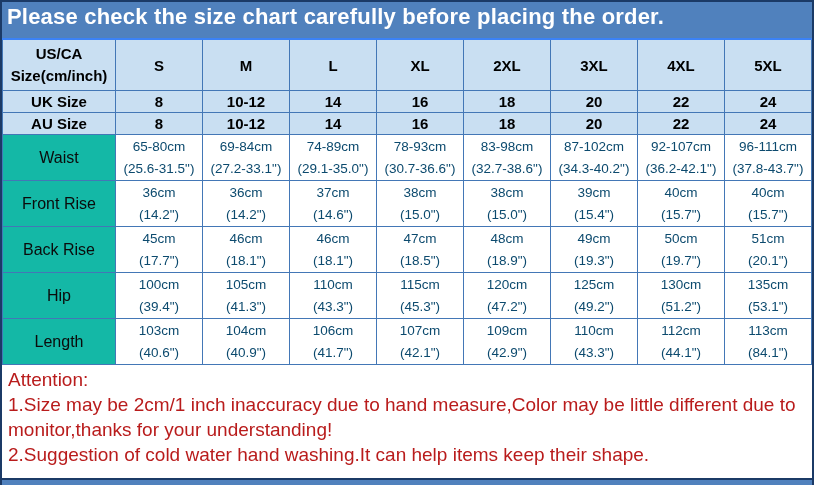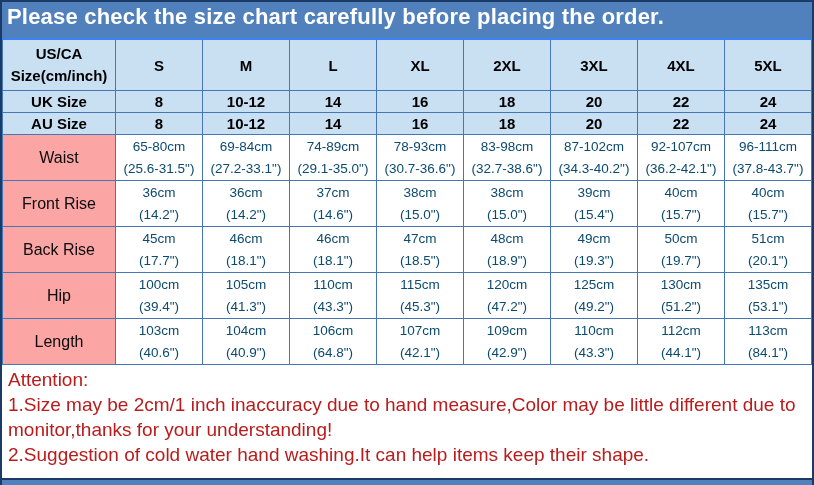--- a/index.html
+++ b/index.html
@@ -19,21 +19,21 @@
   }
   .size-table th,.size-table td{
     border:1.5px solid #4377B6;text-align:center;vertical-align:middle;
     padding:0;color:#000;
   }
   .size-table thead th{background:#C9DFF2;font-size:15px;font-weight:bold;height:50px;}
   th.corner{white-space:pre-line;line-height:1.45;}
   tr.size-row td{background:#C9DFF2;font-weight:bold;font-size:15px;height:21px;}
   tr.measure-row td{height:45px;}
   td.measure{background:#ffffff;font-size:13.5px;color:#0c4a6e;white-space:pre-line;line-height:1.6;font-weight:normal;}
-  tr.measure-row td.row-label{background:#fca5a5;font-size:16px;font-weight:normal;color:#0b0b0b;}
+  tr.measure-row td.row-label{background:#14b8a6;font-size:16px;font-weight:normal;color:#0b0b0b;}
   .attention{flex:1;padding:3px 6px 0 6px;font-size:19px;line-height:1.28;color:#b91c1c;}
   .attention div{margin:0 0 1px 0;}
   .bottom-strip{height:7px;background:#5081BD;border-top:2px solid #1B3A66;box-sizing:border-box;}
 </style>
 </head>
 <body>
 
 <div class="page">
 
   <div class="banner">
@@ -165,21 +165,21 @@
         <td class="measure">135cm
 (53.1")</td>
       </tr>
       <tr class="measure-row">
         <td class="row-label">Length</td>
         <td class="measure">103cm
 (40.6")</td>
         <td class="measure">104cm
 (40.9")</td>
         <td class="measure">106cm
-(64.8")</td>
+(41.7")</td>
         <td class="measure">107cm
 (42.1")</td>
         <td class="measure">109cm
 (42.9")</td>
         <td class="measure">110cm
 (43.3")</td>
         <td class="measure">112cm
 (44.1")</td>
         <td class="measure">113cm
 (84.1")</td>

